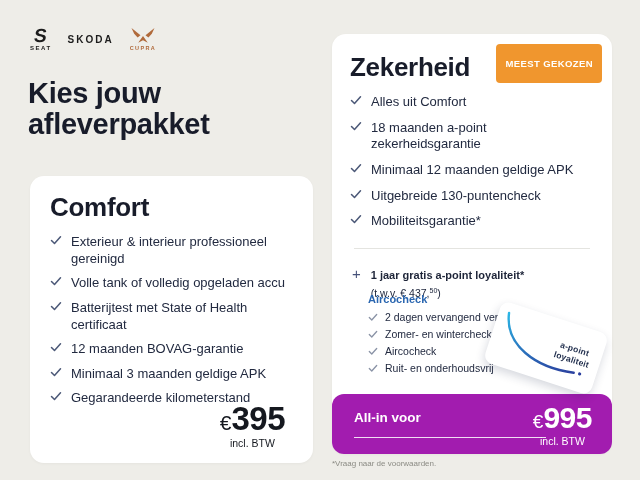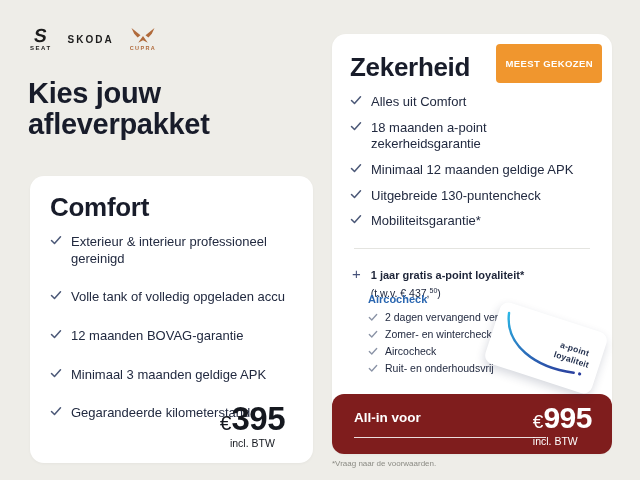--- a/index.html
+++ b/index.html
@@ -33,21 +33,21 @@
   .card-comfort .card-title{position:absolute;left:20px;top:16px;}
   .card-zekerheid .card-title{position:absolute;left:18px;top:18px;}
   .badge{
     position:absolute;top:10px;right:10px;
     background:#f0962e;color:#ffffff;
     font-size:9.5px;font-weight:700;letter-spacing:0.4px;
     padding:14px 9px;border-radius:4px;
   }
   
   .list{position:absolute;display:flex;flex-direction:column;}
-  .list-comfort{left:20px;top:58px;right:16px;gap:22px;}
+  .list-comfort{left:20px;top:58px;right:16px;gap:8px;}
   .list-zekerheid{left:18px;top:60px;right:14px;gap:9px;}
   .item{display:flex;align-items:flex-start;gap:9px;}
   .chk{flex:0 0 auto;margin-top:1px;line-height:0;}
   .itxt{font-size:13px;line-height:1.28;font-weight:500;color:#222a40;}
   
   .price-block{position:absolute;right:28px;bottom:14px;text-align:center;color:#15181f;}
   .price-line{line-height:1;}
   .euro{font-size:21px;font-weight:400;}
   .amount{font-size:33px;font-weight:700;letter-spacing:-0.5px;}
   .vat{font-size:10.5px;margin-top:2px;color:#15181f;}
@@ -71,25 +71,25 @@
     z-index:3;
   }
   .loyalty-card svg{position:absolute;left:0;top:0;}
   .loyalty-text{
     position:absolute;right:10px;top:19px;text-align:center;
     font-size:8.5px;font-weight:700;color:#1d2b4a;line-height:1.25;letter-spacing:0.2px;
   }
   
   .allin{
     position:absolute;left:0;right:0;bottom:0;height:60px;
-    background:#7f1d1d;border-radius:12px;color:#ffffff;z-index:2;
+    background:#a21caf;border-radius:12px;color:#ffffff;z-index:2;
   }
   .allin-label{position:absolute;left:22px;top:16px;font-size:13.5px;font-weight:600;}
   .allin-line{position:absolute;left:22px;top:43px;width:192px;height:1px;background:rgba(255,255,255,0.85);}
-  .allin-price{position:absolute;right:20px;top:9px;text-align:left;line-height:1;}
+  .allin-price{position:absolute;right:20px;top:9px;text-align:center;line-height:1;}
   .allin-price .euro{font-size:19px;}
   .allin-price .amount{font-size:30px;}
   .allin-vat{font-size:10.5px;margin-top:3px;font-weight:400;}
   
   .footnote{position:absolute;left:332px;top:459px;width:280px;
     font-size:8px;color:#8b8b84;}
 </style>
 </head>
 <body>
 
@@ -127,20 +127,26 @@
       <span class="chk"><svg width="12" height="11" viewBox="0 0 12 11">
             <path d="M1.5 5.5 L4.5 8.5 L10.5 1.8" fill="none" stroke="#4b5877" stroke-width="1.5" stroke-linecap="round" stroke-linejoin="round"></path>
           </svg></span>
       <span class="itxt">Exterieur &amp; interieur professioneel gereinigd</span>
     </div>
     <div class="item">
       <span class="chk"><svg width="12" height="11" viewBox="0 0 12 11">
             <path d="M1.5 5.5 L4.5 8.5 L10.5 1.8" fill="none" stroke="#4b5877" stroke-width="1.5" stroke-linecap="round" stroke-linejoin="round"></path>
           </svg></span>
       <span class="itxt">Volle tank of volledig opgeladen accu</span>
+    </div>
+    <div class="item">
+      <span class="chk"><svg width="12" height="11" viewBox="0 0 12 11">
+            <path d="M1.5 5.5 L4.5 8.5 L10.5 1.8" fill="none" stroke="#4b5877" stroke-width="1.5" stroke-linecap="round" stroke-linejoin="round"></path>
+          </svg></span>
+      <span class="itxt">Batterijtest met State of Health certificaat</span>
     </div>
     <div class="item">
       <span class="chk"><svg width="12" height="11" viewBox="0 0 12 11">
             <path d="M1.5 5.5 L4.5 8.5 L10.5 1.8" fill="none" stroke="#4b5877" stroke-width="1.5" stroke-linecap="round" stroke-linejoin="round"></path>
           </svg></span>
       <span class="itxt">12 maanden BOVAG-garantie</span>
     </div>
     <div class="item">
       <span class="chk"><svg width="12" height="11" viewBox="0 0 12 11">
             <path d="M1.5 5.5 L4.5 8.5 L10.5 1.8" fill="none" stroke="#4b5877" stroke-width="1.5" stroke-linecap="round" stroke-linejoin="round"></path>

